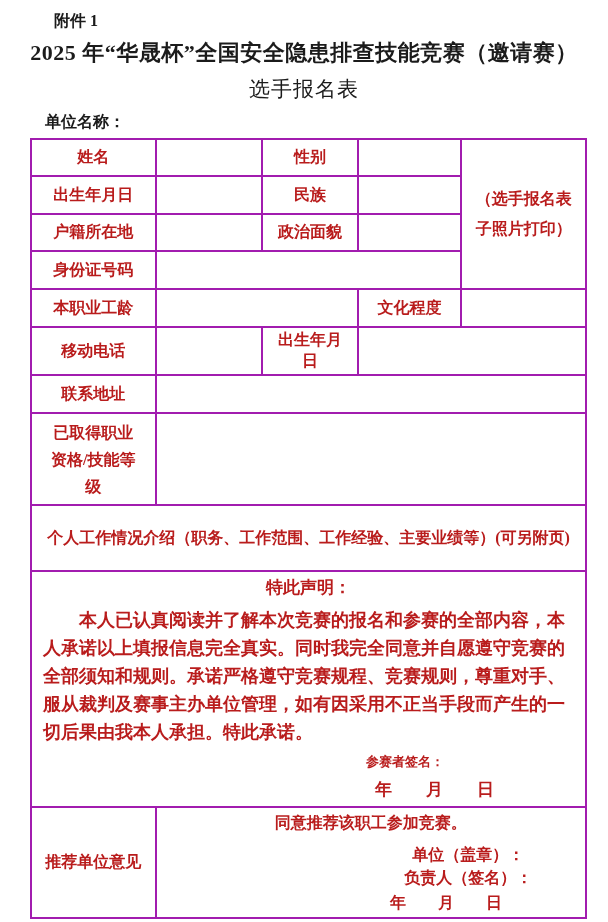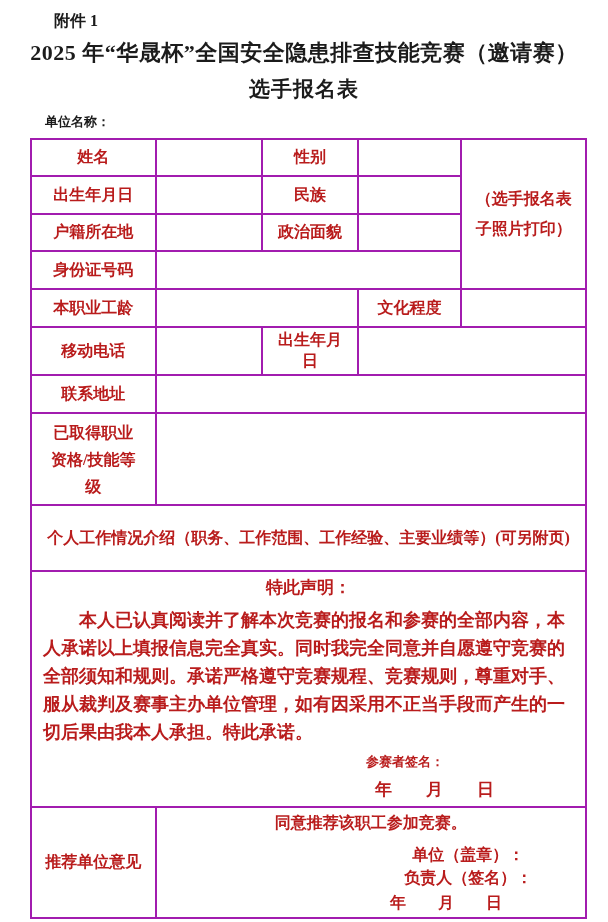--- a/index.html
+++ b/index.html
@@ -5,22 +5,22 @@
   html,body{margin:0;padding:0;background:#ffffff;}
   body{
     width:608px;height:922px;
     font-family:"Liberation Serif","DejaVu Serif",serif;
     color:#1b1b1b;
     -webkit-font-smoothing:antialiased;
   }
   .page{padding:8px 20px 0 20px;}
   .attachment{font-size:16px;font-weight:bold;line-height:22px;margin:2px 0 6px 7px;padding-left:27px;}
   .title1{text-align:center;font-size:22px;font-weight:bold;line-height:30px;margin:6px 0 0 0;letter-spacing:0.5px;}
-  .title2{text-align:center;font-size:21px;font-weight:bold;line-height:26px;margin:8px 0 0 0;letter-spacing:1px;}
-  .unit-line{font-size:13px;font-weight:bold;line-height:20px;margin:10px 0 0 25px;}
+  .title2{text-align:center;font-size:21px;font-weight:normal;line-height:26px;margin:8px 0 0 0;letter-spacing:1px;}
+  .unit-line{font-size:16px;font-weight:bold;line-height:20px;margin:10px 0 0 25px;}
 
   table.form{
     width:557px;margin:6px 0 0 10px;
     border-collapse:collapse;table-layout:fixed;
   }
   table.form td{
     border:2px solid #a21caf;
     font-size:16px;font-weight:bold;
     text-align:center;vertical-align:middle;
     padding:2px 11px;color:#b91c1c;

